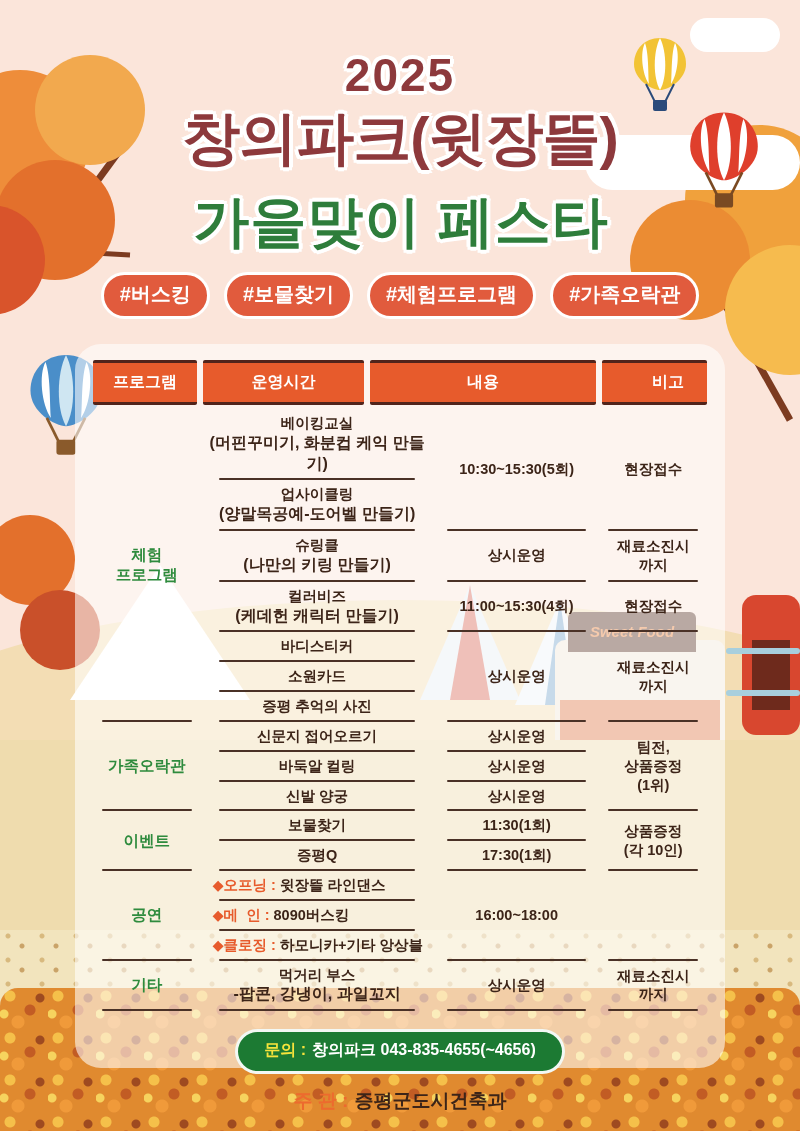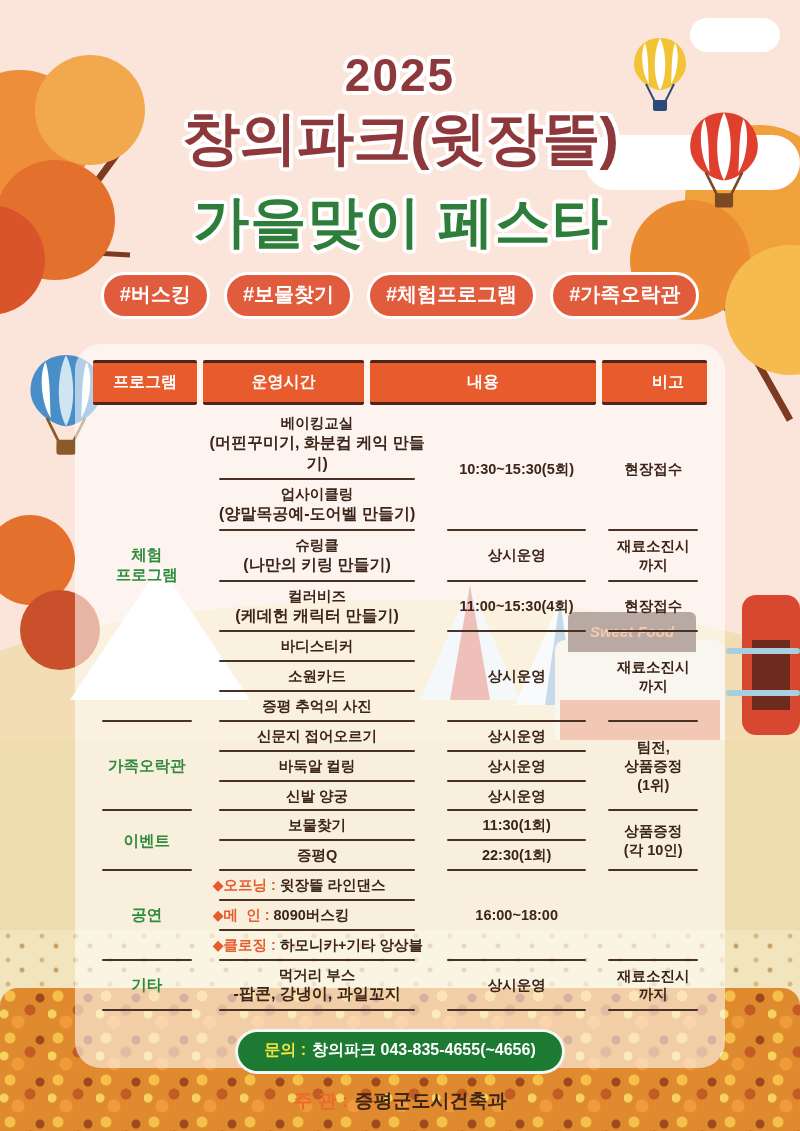--- a/index.html
+++ b/index.html
@@ -289,21 +289,21 @@
             <td class="cell" rowspan="2">
               <div>상품증정</div>
               <div>(각 10인)</div>
             </td>
           </tr>
           <tr>
             <td class="cell">
               <div class="line1">증평Q</div>
             </td>
             <td class="cell" rowspan="1">
-              <div>22:30(1회)</div>
+              <div>17:30(1회)</div>
             </td>
           </tr>
           <tr>
             <td class="cell group-label" rowspan="3">
               <div>공연</div>
             </td>
             <td class="cell left-cell"><span class="prefix">◆오프닝 : </span><span>윗장뜰 라인댄스</span></td>
             <td class="cell" rowspan="3">
               <div>16:00~18:00</div>
             </td>

